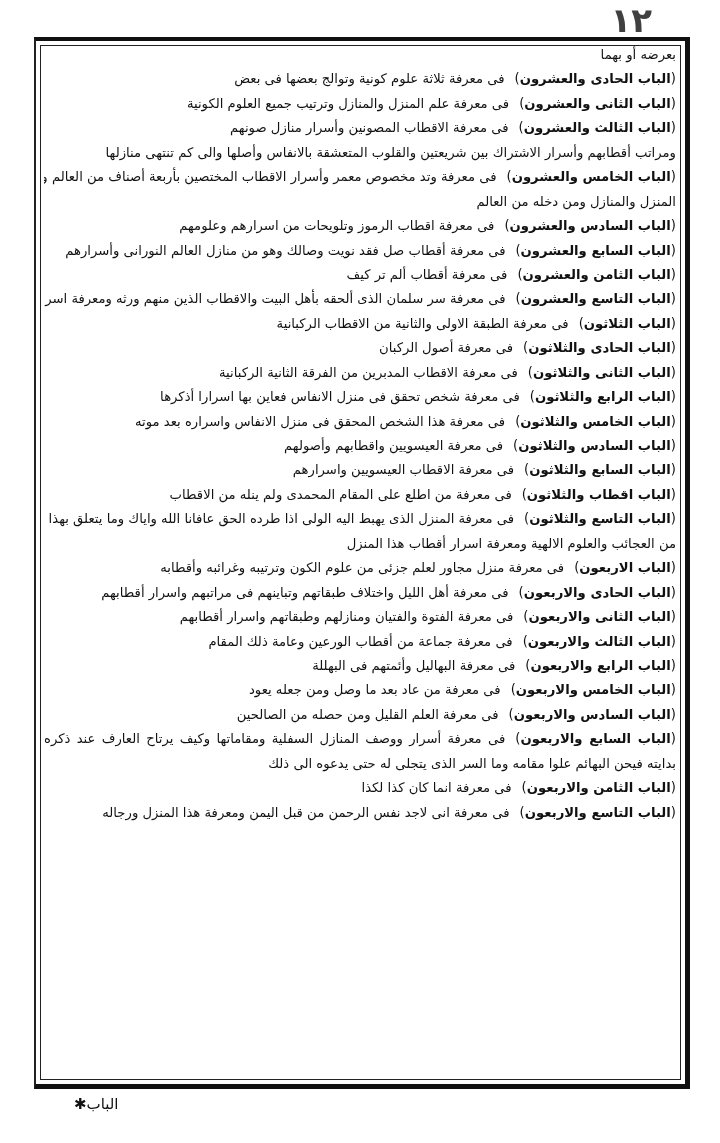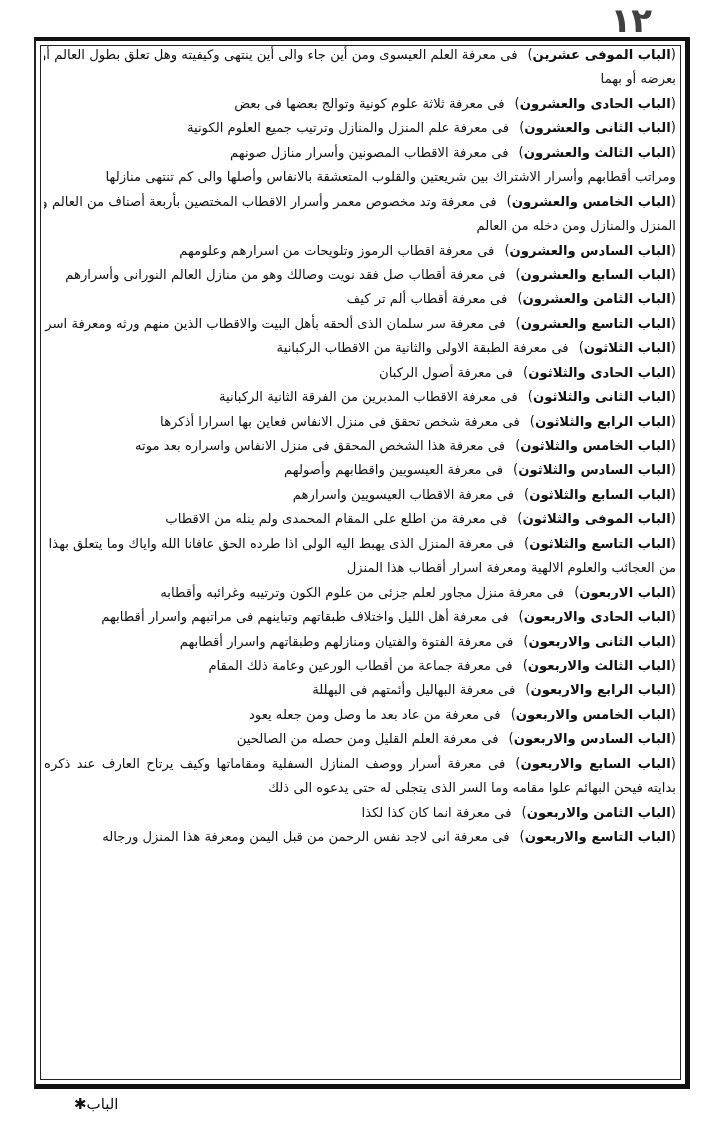--- a/index.html
+++ b/index.html
@@ -93,40 +93,39 @@
 </head>
 <body>
 
 <div class="page-number">١٢</div>
 
 <div class="frame-outer">
   <div class="frame-inner"></div>
 </div>
 
 <div class="toc" id="toc">
-    <div class="line justify"><span class="paren">(</span><span class="label">الباب الموفى عشرين</span><span class="paren">)</span><span class="desc">فى معرفة العلم العيسوى ومن أين جاء والى أين ينتهى وكيفيته وهل تعلق بطول العالم أو</span></div>
     <div class="line"><span class="">بعرضه أو بهما</span></div>
     <div class="line"><span class="paren">(</span><span class="label">الباب الحادى والعشرون</span><span class="paren">)</span><span class="desc">فى معرفة ثلاثة علوم كونية وتوالج بعضها فى بعض</span></div>
     <div class="line"><span class="paren">(</span><span class="label">الباب الثانى والعشرون</span><span class="paren">)</span><span class="desc">فى معرفة علم المنزل والمنازل وترتيب جميع العلوم الكونية</span></div>
     <div class="line"><span class="paren">(</span><span class="label">الباب الثالث والعشرون</span><span class="paren">)</span><span class="desc">فى معرفة الاقطاب المصونين وأسرار منازل صونهم</span></div>
     <div class="line"><span class="">ومراتب أقطابهم وأسرار الاشتراك بين شريعتين والقلوب المتعشقة بالانفاس وأصلها والى كم تنتهى منازلها</span></div>
     <div class="line justify"><span class="paren">(</span><span class="label">الباب الخامس والعشرون</span><span class="paren">)</span><span class="desc">فى معرفة وتد مخصوص معمر وأسرار الاقطاب المختصين بأربعة أصناف من العالم وسر</span></div>
     <div class="line"><span class="">المنزل والمنازل ومن دخله من العالم</span></div>
     <div class="line"><span class="paren">(</span><span class="label">الباب السادس والعشرون</span><span class="paren">)</span><span class="desc">فى معرفة اقطاب الرموز وتلويحات من اسرارهم وعلومهم</span></div>
     <div class="line"><span class="paren">(</span><span class="label">الباب السابع والعشرون</span><span class="paren">)</span><span class="desc">فى معرفة أقطاب صل فقد نويت وصالك وهو من منازل العالم النورانى وأسرارهم</span></div>
     <div class="line"><span class="paren">(</span><span class="label">الباب الثامن والعشرون</span><span class="paren">)</span><span class="desc">فى معرفة أقطاب ألم تر كيف</span></div>
     <div class="line justify"><span class="paren">(</span><span class="label">الباب التاسع والعشرون</span><span class="paren">)</span><span class="desc">فى معرفة سر سلمان الذى ألحقه بأهل البيت والاقطاب الذين منهم ورثه ومعرفة اسرارهم</span></div>
     <div class="line"><span class="paren">(</span><span class="label">الباب الثلاثون</span><span class="paren">)</span><span class="desc">فى معرفة الطبقة الاولى والثانية من الاقطاب الركبانية</span></div>
     <div class="line"><span class="paren">(</span><span class="label">الباب الحادى والثلاثون</span><span class="paren">)</span><span class="desc">فى معرفة أصول الركبان</span></div>
     <div class="line"><span class="paren">(</span><span class="label">الباب الثانى والثلاثون</span><span class="paren">)</span><span class="desc">فى معرفة الاقطاب المدبرين من الفرقة الثانية الركبانية</span></div>
     <div class="line"><span class="paren">(</span><span class="label">الباب الرابع والثلاثون</span><span class="paren">)</span><span class="desc">فى معرفة شخص تحقق فى منزل الانفاس فعاين بها اسرارا أذكرها</span></div>
     <div class="line"><span class="paren">(</span><span class="label">الباب الخامس والثلاثون</span><span class="paren">)</span><span class="desc">فى معرفة هذا الشخص المحقق فى منزل الانفاس واسراره بعد موته</span></div>
     <div class="line"><span class="paren">(</span><span class="label">الباب السادس والثلاثون</span><span class="paren">)</span><span class="desc">فى معرفة العيسويين واقطابهم وأصولهم</span></div>
     <div class="line"><span class="paren">(</span><span class="label">الباب السابع والثلاثون</span><span class="paren">)</span><span class="desc">فى معرفة الاقطاب العيسويين واسرارهم</span></div>
-    <div class="line"><span class="paren">(</span><span class="label">الباب الموفى والثلاثون</span><span class="paren">)</span><span class="desc">فى معرفة من اطلع على المقام المحمدى ولم ينله من الاقطاب</span></div>
+    <div class="line"><span class="paren">(</span><span class="label">الباب اقطاب والثلاثون</span><span class="paren">)</span><span class="desc">فى معرفة من اطلع على المقام المحمدى ولم ينله من الاقطاب</span></div>
     <div class="line justify"><span class="paren">(</span><span class="label">الباب التاسع والثلاثون</span><span class="paren">)</span><span class="desc">فى معرفة المنزل الذى يهبط اليه الولى اذا طرده الحق عافانا الله واياك وما يتعلق بهذا المنزل</span></div>
     <div class="line"><span class="">من العجائب والعلوم الالهية ومعرفة اسرار أقطاب هذا المنزل</span></div>
     <div class="line"><span class="paren">(</span><span class="label">الباب الاربعون</span><span class="paren">)</span><span class="desc">فى معرفة منزل مجاور لعلم جزئى من علوم الكون وترتيبه وغرائبه وأقطابه</span></div>
     <div class="line"><span class="paren">(</span><span class="label">الباب الحادى والاربعون</span><span class="paren">)</span><span class="desc">فى معرفة أهل الليل واختلاف طبقاتهم وتباينهم فى مراتبهم واسرار أقطابهم</span></div>
     <div class="line"><span class="paren">(</span><span class="label">الباب الثانى والاربعون</span><span class="paren">)</span><span class="desc">فى معرفة الفتوة والفتيان ومنازلهم وطبقاتهم واسرار أقطابهم</span></div>
     <div class="line"><span class="paren">(</span><span class="label">الباب الثالث والاربعون</span><span class="paren">)</span><span class="desc">فى معرفة جماعة من أقطاب الورعين وعامة ذلك المقام</span></div>
     <div class="line"><span class="paren">(</span><span class="label">الباب الرابع والاربعون</span><span class="paren">)</span><span class="desc">فى معرفة البهاليل وأئمتهم فى البهللة</span></div>
     <div class="line"><span class="paren">(</span><span class="label">الباب الخامس والاربعون</span><span class="paren">)</span><span class="desc">فى معرفة من عاد بعد ما وصل ومن جعله يعود</span></div>
     <div class="line"><span class="paren">(</span><span class="label">الباب السادس والاربعون</span><span class="paren">)</span><span class="desc">فى معرفة العلم القليل ومن حصله من الصالحين</span></div>
     <div class="line justify"><span class="paren">(</span><span class="label">الباب السابع والاربعون</span><span class="paren">)</span><span class="desc">فى معرفة أسرار ووصف المنازل السفلية ومقاماتها وكيف يرتاح العارف عند ذكره</span></div>

